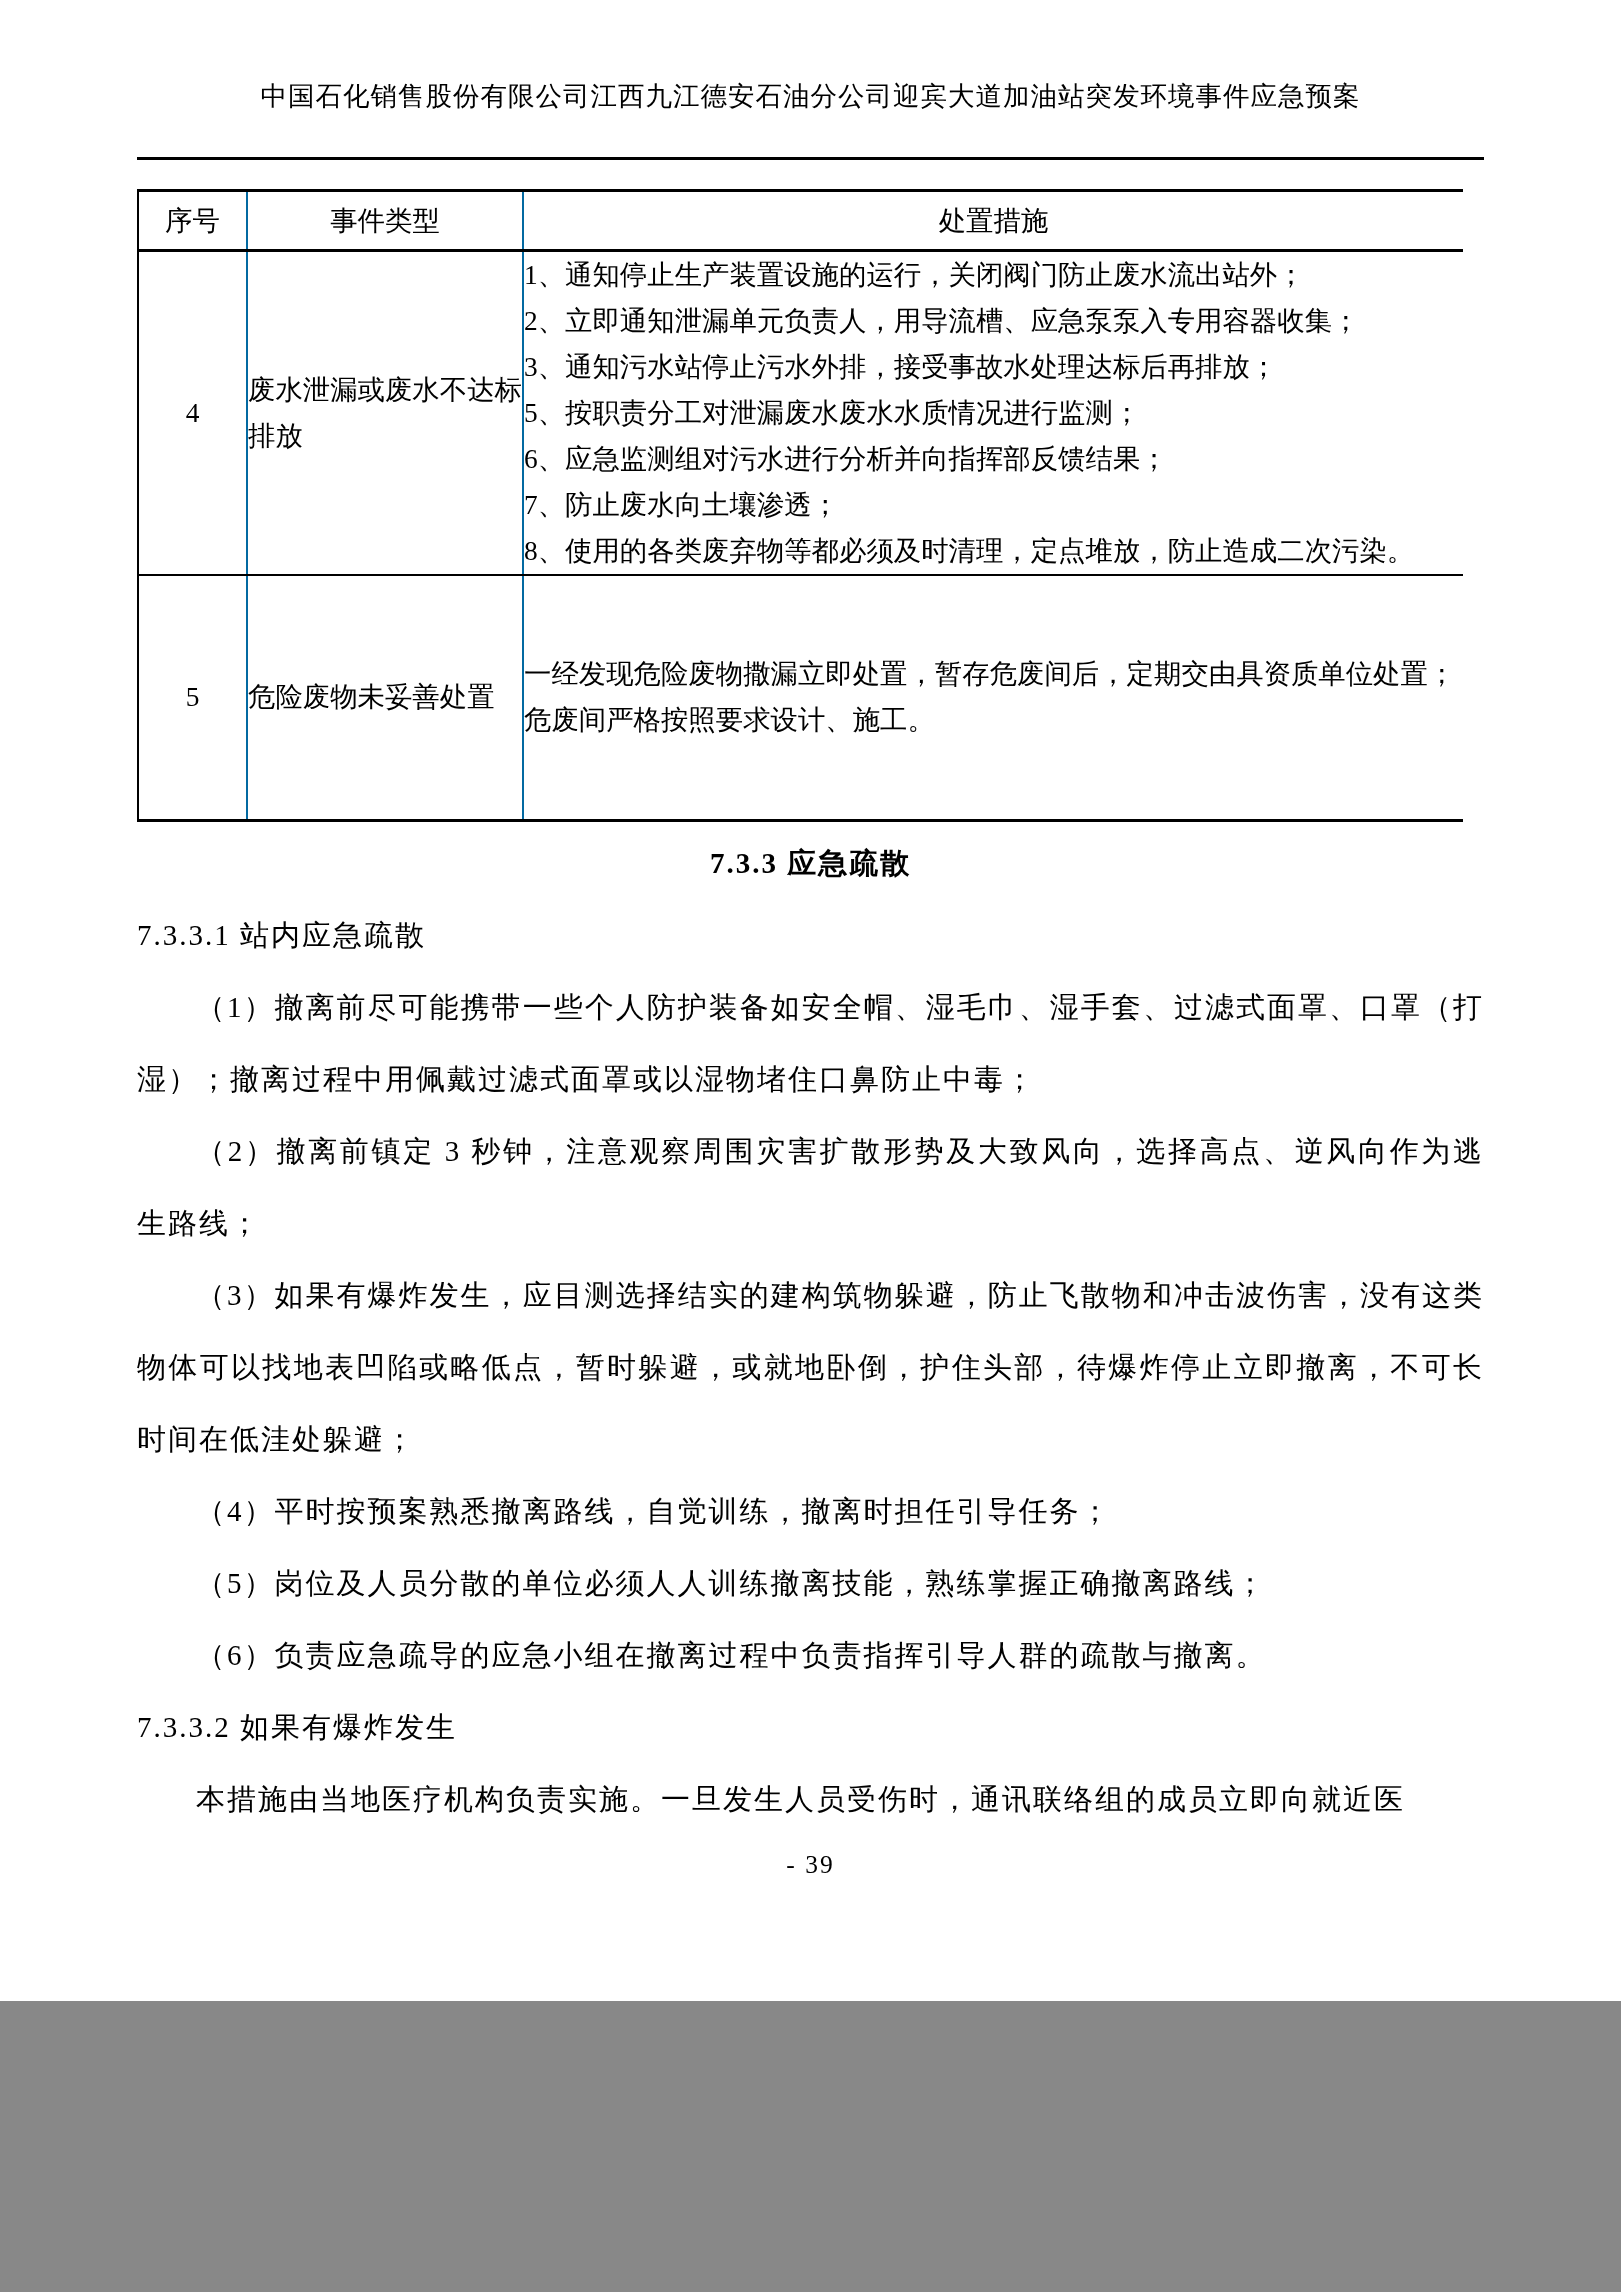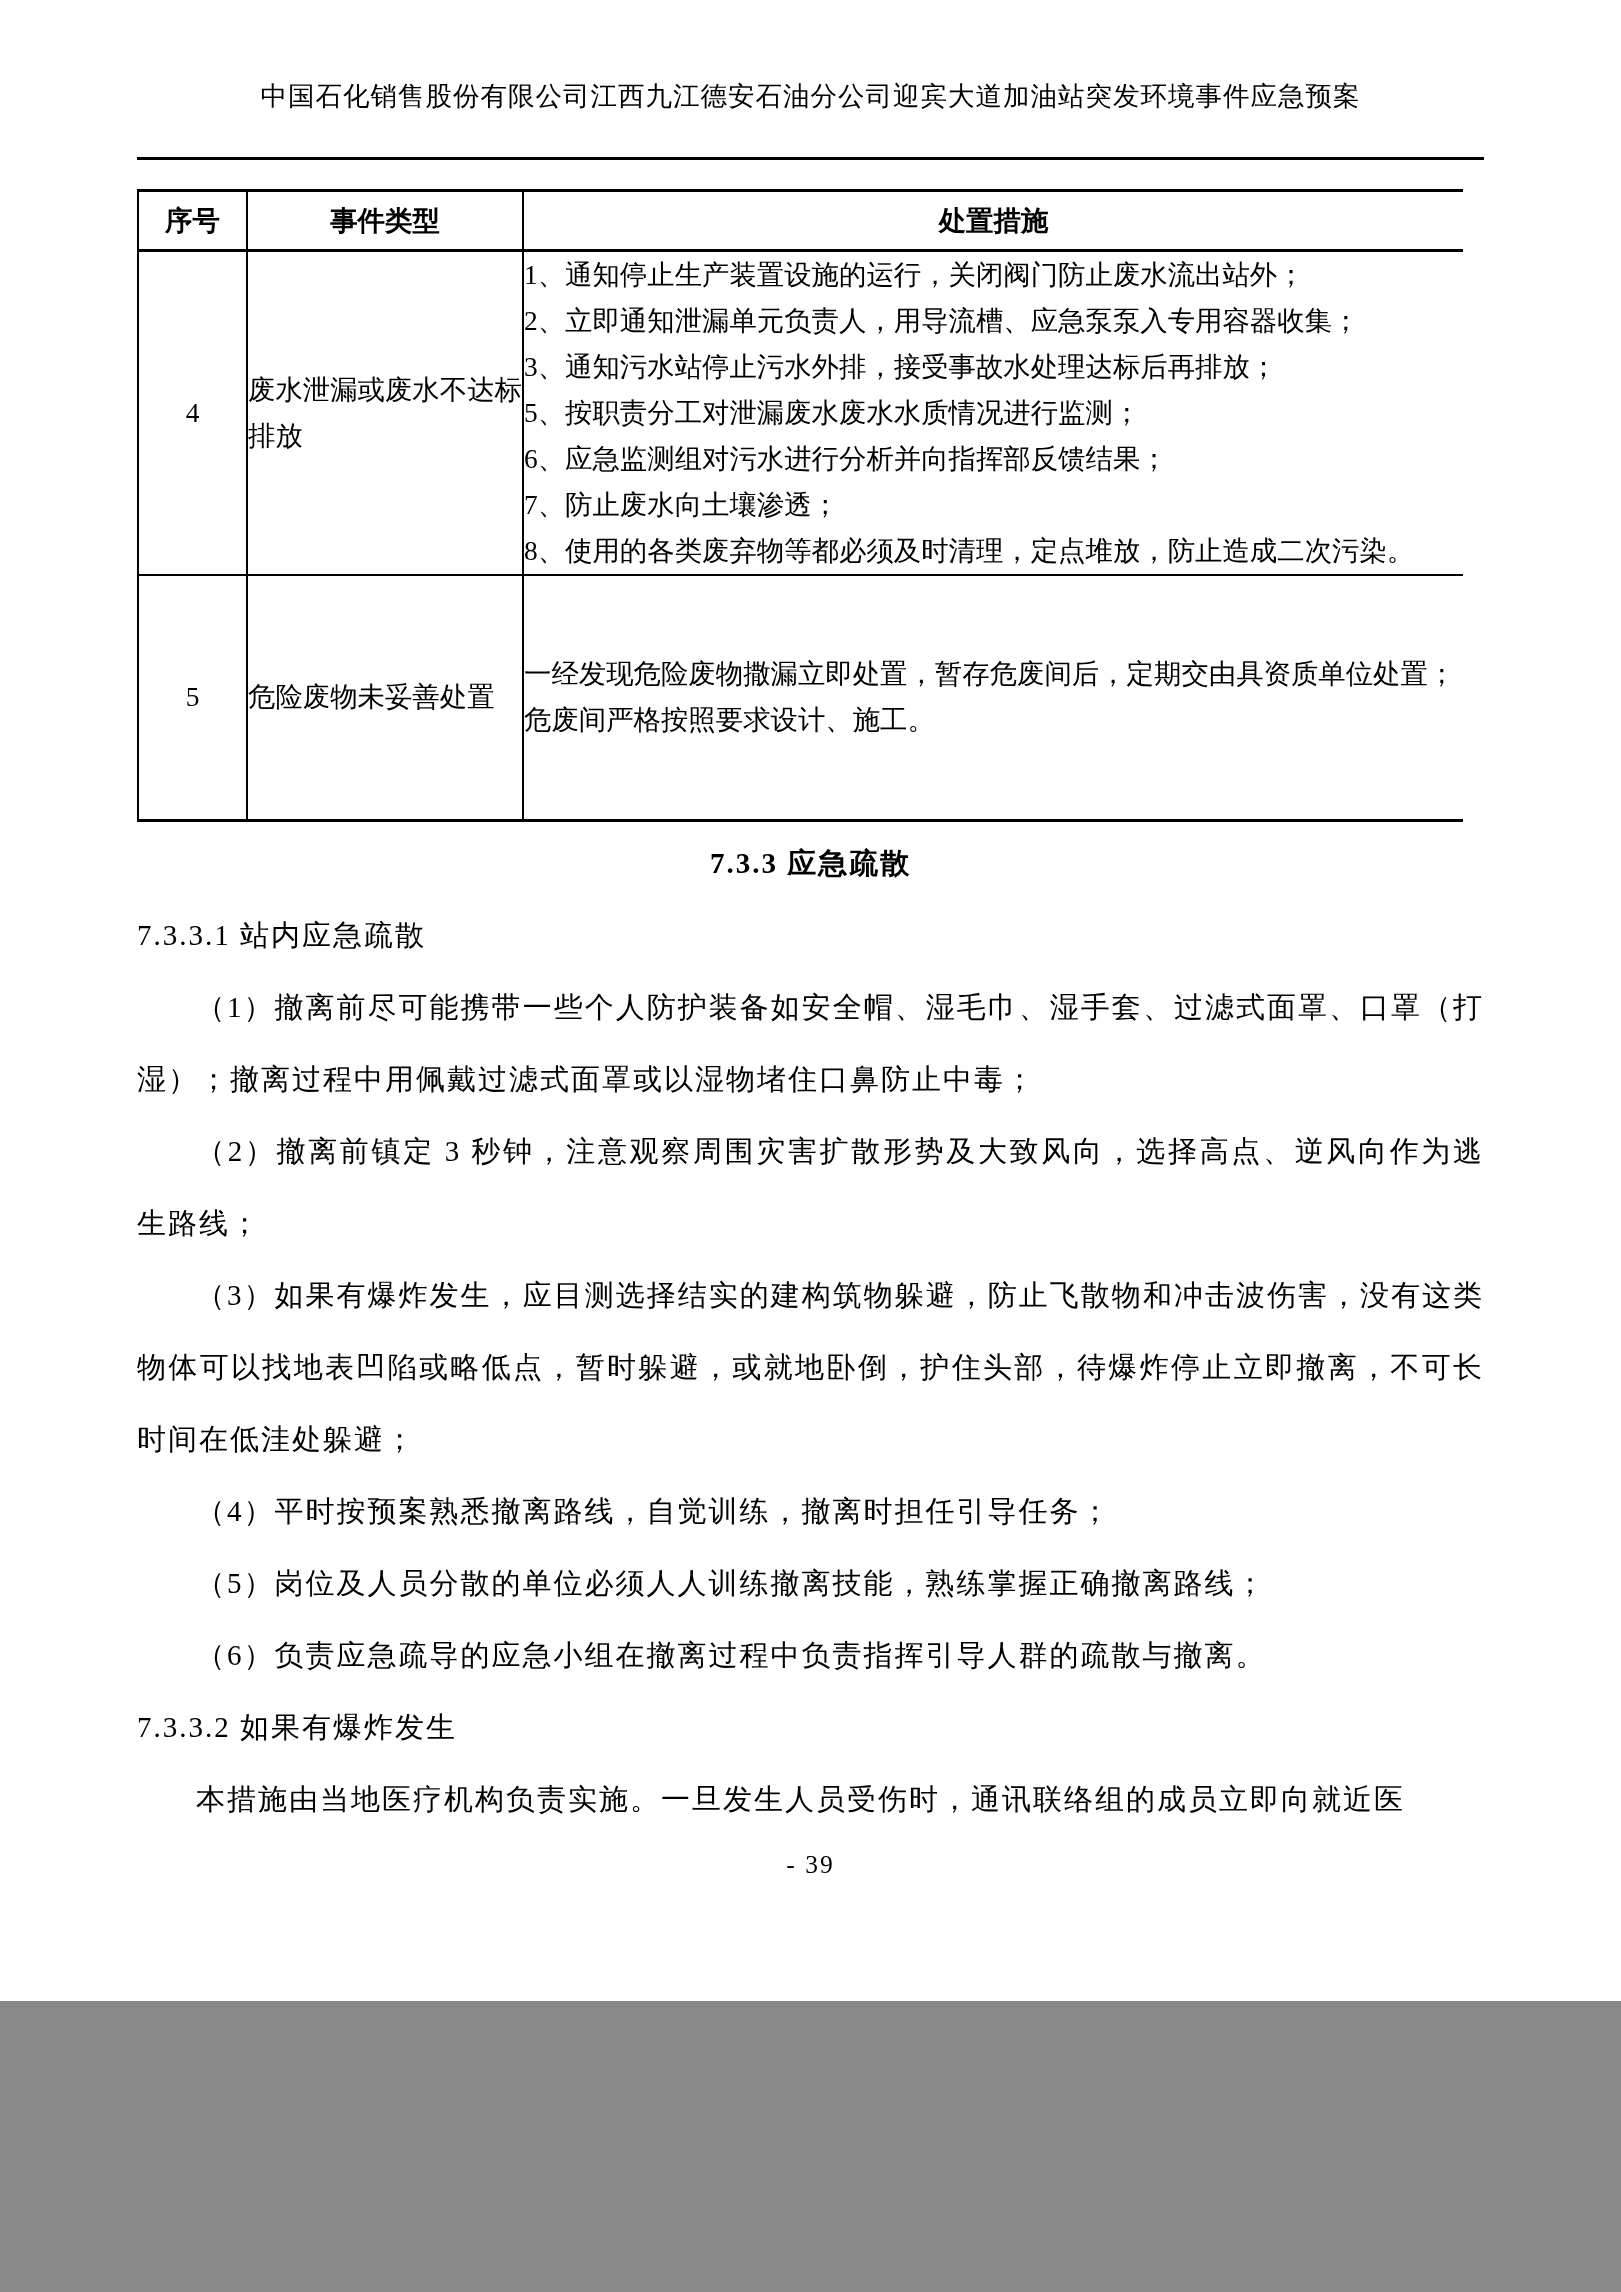--- a/index.html
+++ b/index.html
@@ -31,25 +31,25 @@
     border-collapse:collapse;
     table-layout:fixed;
     width:1325px;
     margin-top:29px;
     border-left:2.9px solid #000;
     border-top:3.9px solid #000;
     border-bottom:3.9px solid #000;
     font-size:27.4px;
   }
   table.tbl th,table.tbl td{padding:0;}
-  table.tbl td+td,table.tbl th+th{border-left:2px solid #000000;}
+  table.tbl td+td,table.tbl th+th{border-left:2px solid #0369a1;}
   table.tbl thead tr{height:60px;}
   table.tbl thead th{
     border-bottom:3.9px solid #000;
-    font-weight:bold;
+    font-weight:normal;
     text-align:center;
     vertical-align:middle;
   }
   table.tbl tbody tr.row-4{height:320px;}
   table.tbl tbody tr.row-4 td{border-bottom:2.9px solid #000;}
   table.tbl tbody tr.row-5{height:245px;}
   td.c-index{text-align:center;vertical-align:middle;}
   td.c-type{vertical-align:middle;padding:0 19.6px;line-height:46px;text-align:left;}
   td.c-measures{vertical-align:top;padding:3.9px 9.8px 3.9px 14.7px;line-height:46px;text-align:left;}
   tr.row-5 td.c-measures{vertical-align:middle;}

